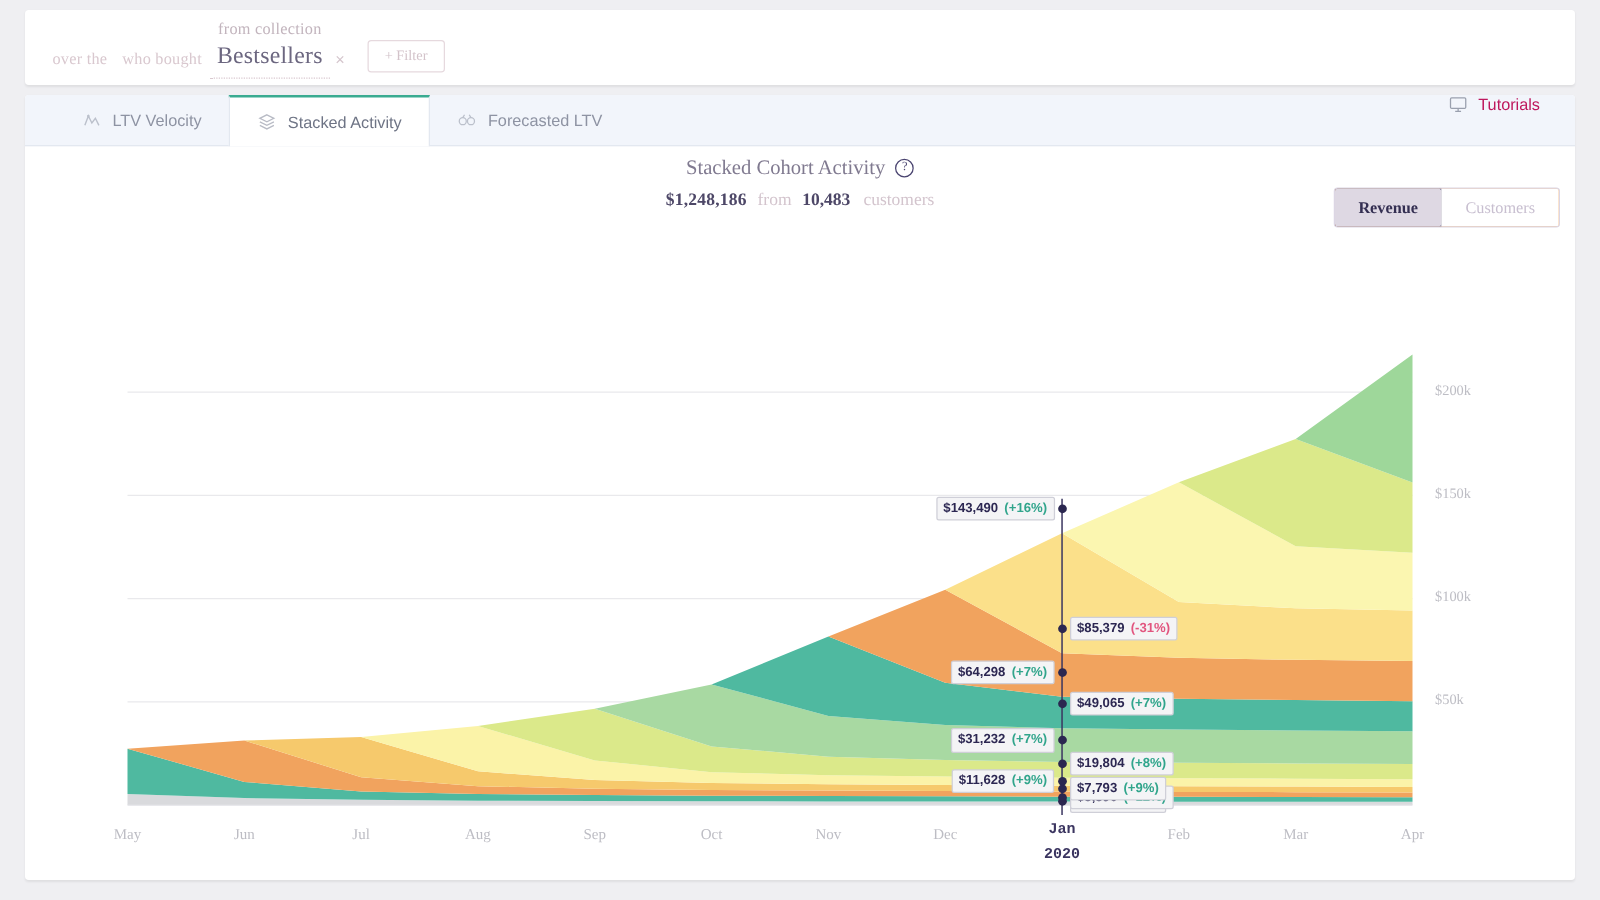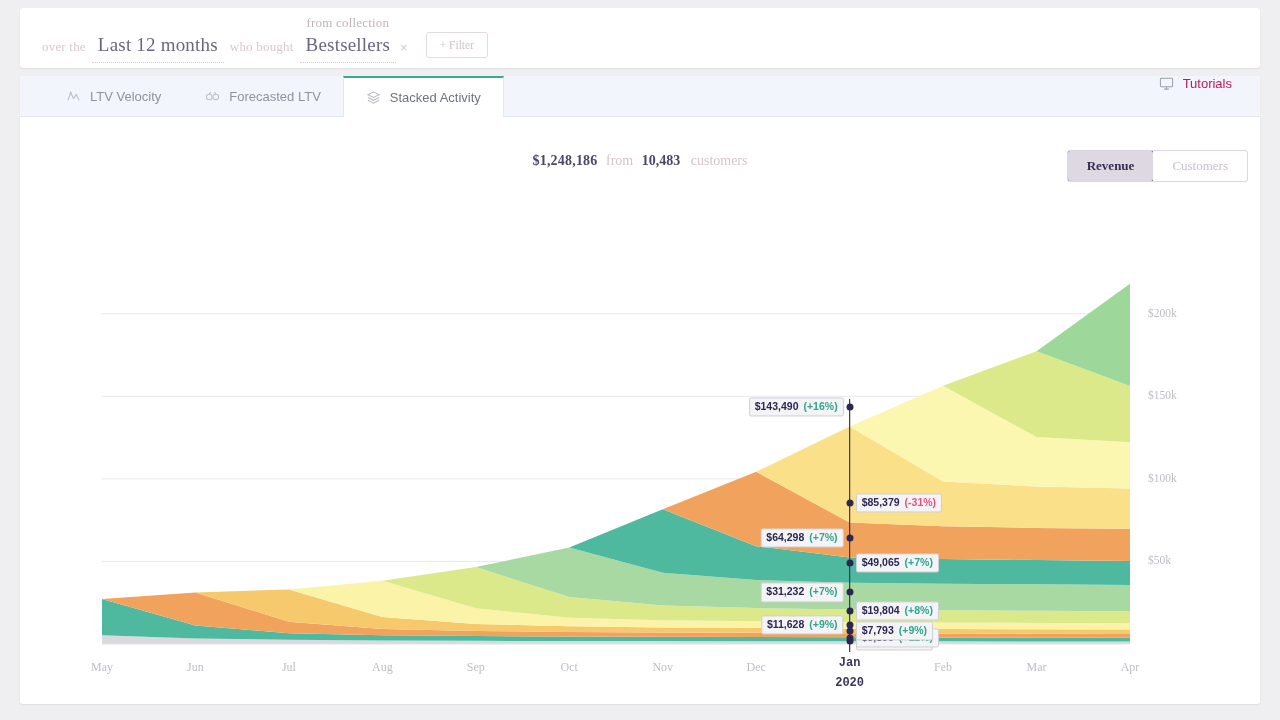--- a/index.html
+++ b/index.html
@@ -145,21 +145,20 @@
     background: #2b2750; transform: translate(-50%, -50%);
   }
 </style>
 </head>
 <body>
 <div id="root">
 
 <div class="query-bar">
   <div class="query-inner">
     <span class="q-token q-muted">over the</span>
-    <span class="q-token q-strong q-editable">Last 12 months</span>
     <span class="q-token q-muted">who bought</span>
     <span class="q-token q-strong q-editable">
       <span class="q-supertext">from collection</span>
       <span>Bestsellers</span>
     </span>
     <span class="q-remove">×</span>
     <button class="q-filter-btn">+ Filter</button>
   </div>
 </div>
 
@@ -167,52 +166,56 @@
 
   <div class="tabbar">
     <div class="tab first">
       <span class="ic">
         <svg viewBox="0 0 16 16" width="15" height="15">
               <path d="M2 12 L5 4 L8 10 L11 6 L14 12" fill="none" stroke="#9aa0ae" stroke-width="1.2"></path>
               <circle cx="5" cy="4" r="1.1" fill="#9aa0ae"></circle>
             </svg>
       </span>
       <span>LTV Velocity</span>
+    </div>
+    <div class="tab active">
+      <span class="ic">
+        <svg viewBox="0 0 16 16" width="15" height="15">
+          <path d="M8 2 L14 5 L8 8 L2 5 Z" fill="none" stroke="#8e93a3" stroke-width="1.1"></path>
+          <path d="M2 8 L8 11 L14 8" fill="none" stroke="#8e93a3" stroke-width="1.1"></path>
+          <path d="M2 11 L8 14 L14 11" fill="none" stroke="#8e93a3" stroke-width="1.1"></path>
+        </svg>
+      </span>
+      <span>Stacked Activity</span>
     </div>
     <div class="tab">
       <span class="ic">
         <svg viewBox="0 0 16 16" width="15" height="15">
           <circle cx="4.5" cy="8.5" r="3" fill="none" stroke="#9aa0ae" stroke-width="1.1"></circle>
           <circle cx="11.5" cy="8.5" r="3" fill="none" stroke="#9aa0ae" stroke-width="1.1"></circle>
           <path d="M4.5 5.5 L6 3 M11.5 5.5 L10 3" fill="none" stroke="#9aa0ae" stroke-width="1.1"></path>
         </svg>
       </span>
       <span>Forecasted LTV</span>
     </div>
-    <div class="tab active">
-      <span class="ic">
-        <svg viewBox="0 0 16 16" width="15" height="15">
-          <path d="M8 2 L14 5 L8 8 L2 5 Z" fill="none" stroke="#8e93a3" stroke-width="1.1"></path>
-          <path d="M2 8 L8 11 L14 8" fill="none" stroke="#8e93a3" stroke-width="1.1"></path>
-          <path d="M2 11 L8 14 L14 11" fill="none" stroke="#8e93a3" stroke-width="1.1"></path>
-        </svg>
-      </span>
-      <span>Stacked Activity</span>
-    </div>
     <div class="tab-right">
       <span class="ic">
         <svg viewBox="0 0 16 16" width="15" height="15">
           <rect x="1.5" y="2.5" width="13" height="9" rx="1" fill="none" stroke="#9aa0ae" stroke-width="1.1"></rect>
           <path d="M5.5 14 H10.5 M8 11.5 V14" fill="none" stroke="#9aa0ae" stroke-width="1.1"></path>
         </svg>
       </span>
       <span>Tutorials</span>
     </div>
   </div>
 
+  <div class="chart-title">
+    <span>Stacked Cohort Activity</span>
+    <span class="help-icon">?</span>
+  </div>
 
   <div class="chart-sub">
     <span class="amt">$1,248,186</span>
     <span class="mid">from</span>
     <span class="cnt">10,483</span>
     <span class="lbl">customers</span>
   </div>
 
   <div class="toggle">
     <div class="opt on">Revenue</div>

